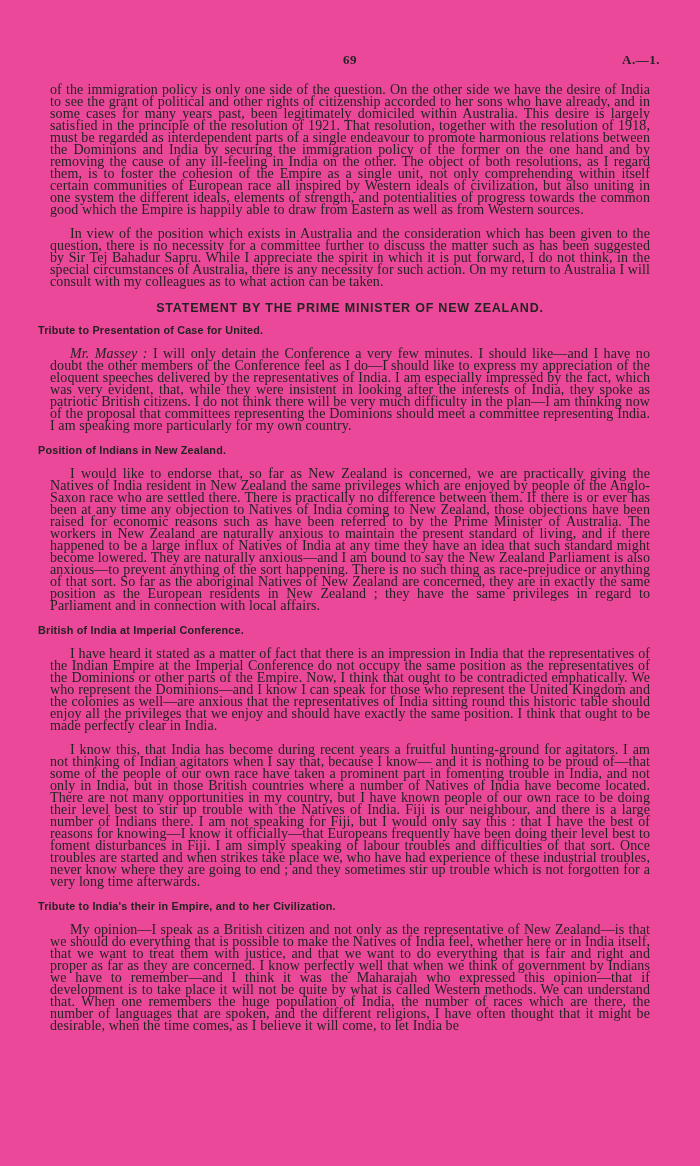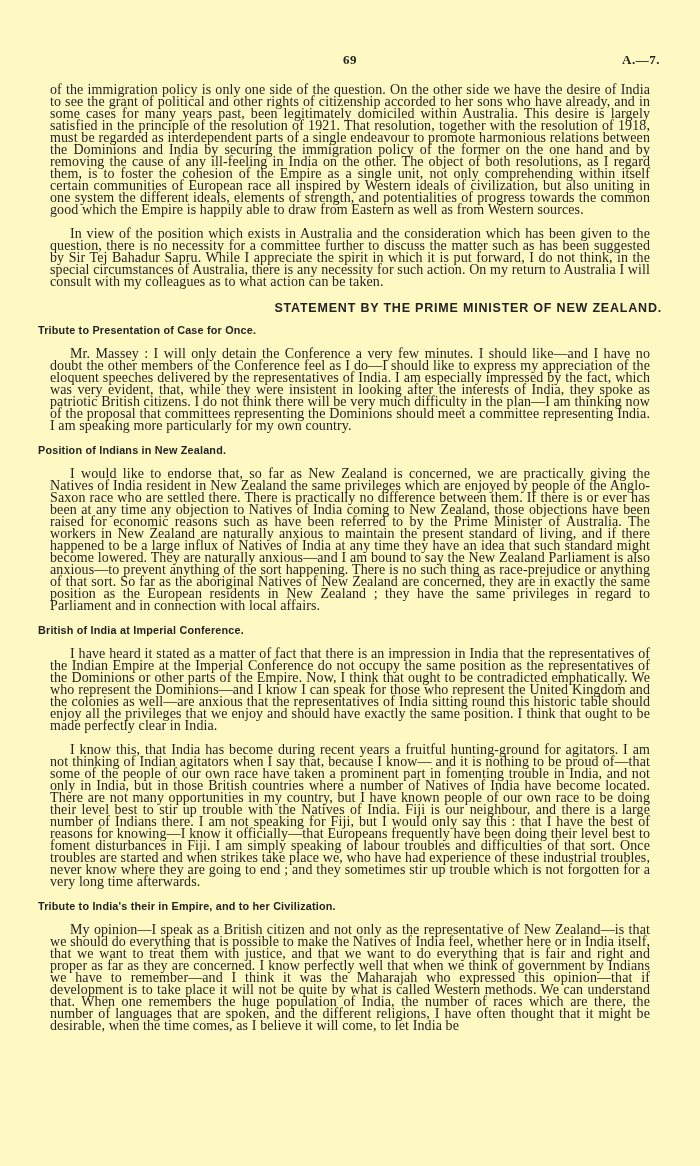--- a/index.html
+++ b/index.html
@@ -5,21 +5,21 @@
   html, body {
     margin: 0;
     padding: 0;
     background: #f6f5f1;
   }
   .page {
     position: relative;
     width: 700px;
     height: 1166px;
     margin: 0 auto;
-    background: #fef9c3;
+    background: #ec4899;
     color: #232323;
     overflow: hidden;
     box-sizing: border-box;
     padding: 52px 38px 30px 38px;
     font-family: "Liberation Serif", serif;
   }
   .page-header {
     position: relative;
     height: 18px;
     margin-bottom: 14px;
@@ -43,54 +43,54 @@
   .sections p.para {
     margin: 12px;
     font-size: 14px;
     line-height: 12px;
     text-align: justify;
     letter-spacing: 0.1px;
   }
   p.para.indent { text-indent: 20px; }
   .statement-title {
     margin: 13px 0 9px 0;
-    text-align: right;
+    text-align: center;
     font-family: "Liberation Sans", sans-serif;
     font-size: 12.5px;
     font-weight: bold;
     letter-spacing: 0.8px;
   }
   .section-heading {
     margin: 9px 0 2px 0;
     font-family: "Liberation Sans", sans-serif;
     font-size: 10.8px;
     font-weight: bold;
     letter-spacing: 0.2px;
   }
-  .speaker { }
+  .speaker { font-style: italic; }
 </style>
 </head>
 <body>
 
 <div class="page">
   <div class="page-header">
     <span class="page-number">69</span>
-    <span class="doc-ref">A.—7.</span>
+    <span class="doc-ref">A.—1.</span>
   </div>
 
   <div class="body-text" id="continuation">
       <p class="para">of the immigration policy is only one side of the question.  On the other side we have the desire of India to see the grant of political and other rights of citizenship accorded to her sons who have already, and in some cases for many years past, been legitimately domiciled within Australia.  This desire is largely satisfied in the principle of the resolution of 1921.  That resolution, together with the resolution of 1918, must be regarded as interdependent parts of a single endeavour to promote harmonious relations between the Dominions and India by securing the immigration policy of the former on the one hand and by removing the cause of any ill-feeling in India on the other.  The object of both resolutions, as I regard them, is to foster the cohesion of the Empire as a single unit, not only comprehending within itself certain communities of European race all inspired by Western ideals of civilization, but also uniting in one system the different ideals, elements of strength, and potentialities of progress towards the common good which the Empire is happily able to draw from Eastern as well as from Western sources.</p>
       <p class="para indent">In view of the position which exists in Australia and the consideration which has been given to the question, there is no necessity for a committee further to discuss the matter such as has been suggested by Sir Tej Bahadur Sapru.  While I appreciate the spirit in which it is put forward, I do not think, in the special circumstances of Australia, there is any necessity for such action.  On my return to Australia I will consult with my colleagues as to what action can be taken.</p>
     </div>
 
   <h1 class="statement-title">STATEMENT BY THE PRIME MINISTER OF NEW ZEALAND.</h1>
 
   <div class="sections" id="sections">
       <div>
-        <h3 class="section-heading">Tribute to Presentation of Case for Once.</h3>
+        <h3 class="section-heading">Tribute to Presentation of Case for United.</h3>
         <p class="para indent"><span class="speaker">Mr. Massey : </span>I will only detain the Conference a very few minutes.  I should like—and I have no doubt the other members of the Conference feel as I do—I should like to express my appreciation of the eloquent speeches delivered by the representatives of India.  I am especially impressed by the fact, which was very evident, that, while they were insistent in looking after the interests of India, they spoke as patriotic British citizens.  I do not think there will be very much difficulty in the plan—I am thinking now of the proposal that committees representing the Dominions should meet a committee representing India.  I am speaking more particularly for my own country.</p>
       </div>
       <div>
         <h3 class="section-heading">Position of Indians in New Zealand.</h3>
         <p class="para indent">I would like to endorse that, so far as New Zealand is concerned, we are practically giving the Natives of India resident in New Zealand the same privileges which are enjoyed by people of the Anglo-Saxon race who are settled there.  There is practically no difference between them.  If there is or ever has been at any time any objection to Natives of India coming to New Zealand, those objections have been raised for economic reasons such as have been referred to by the Prime Minister of Australia.  The workers in New Zealand are naturally anxious to maintain the present standard of living, and if there happened to be a large influx of Natives of India at any time they have an idea that such standard might become lowered.  They are naturally anxious—and I am bound to say the New Zealand Parliament is also anxious—to prevent anything of the sort happening.  There is no such thing as race-prejudice or anything of that sort.  So far as the aboriginal Natives of New Zealand are concerned, they are in exactly the same position as the European residents in New Zealand ; they have the same privileges in regard to Parliament and in connection with local affairs.</p>
       </div>
       <div>
         <h3 class="section-heading">British of India at Imperial Conference.</h3>
         <p class="para indent">I have heard it stated as a matter of fact that there is an impression in India that the representatives of the Indian Empire at the Imperial Conference do not occupy the same position as the representatives of the Dominions or other parts of the Empire.  Now, I think that ought to be contradicted emphatically.  We who represent the Dominions—and I know I can speak for those who represent the United Kingdom and the colonies as well—are anxious that the representatives of India sitting round this historic table should enjoy all the privileges that we enjoy and should have exactly the same position.  I think that ought to be made perfectly clear in India.</p>
       </div>

